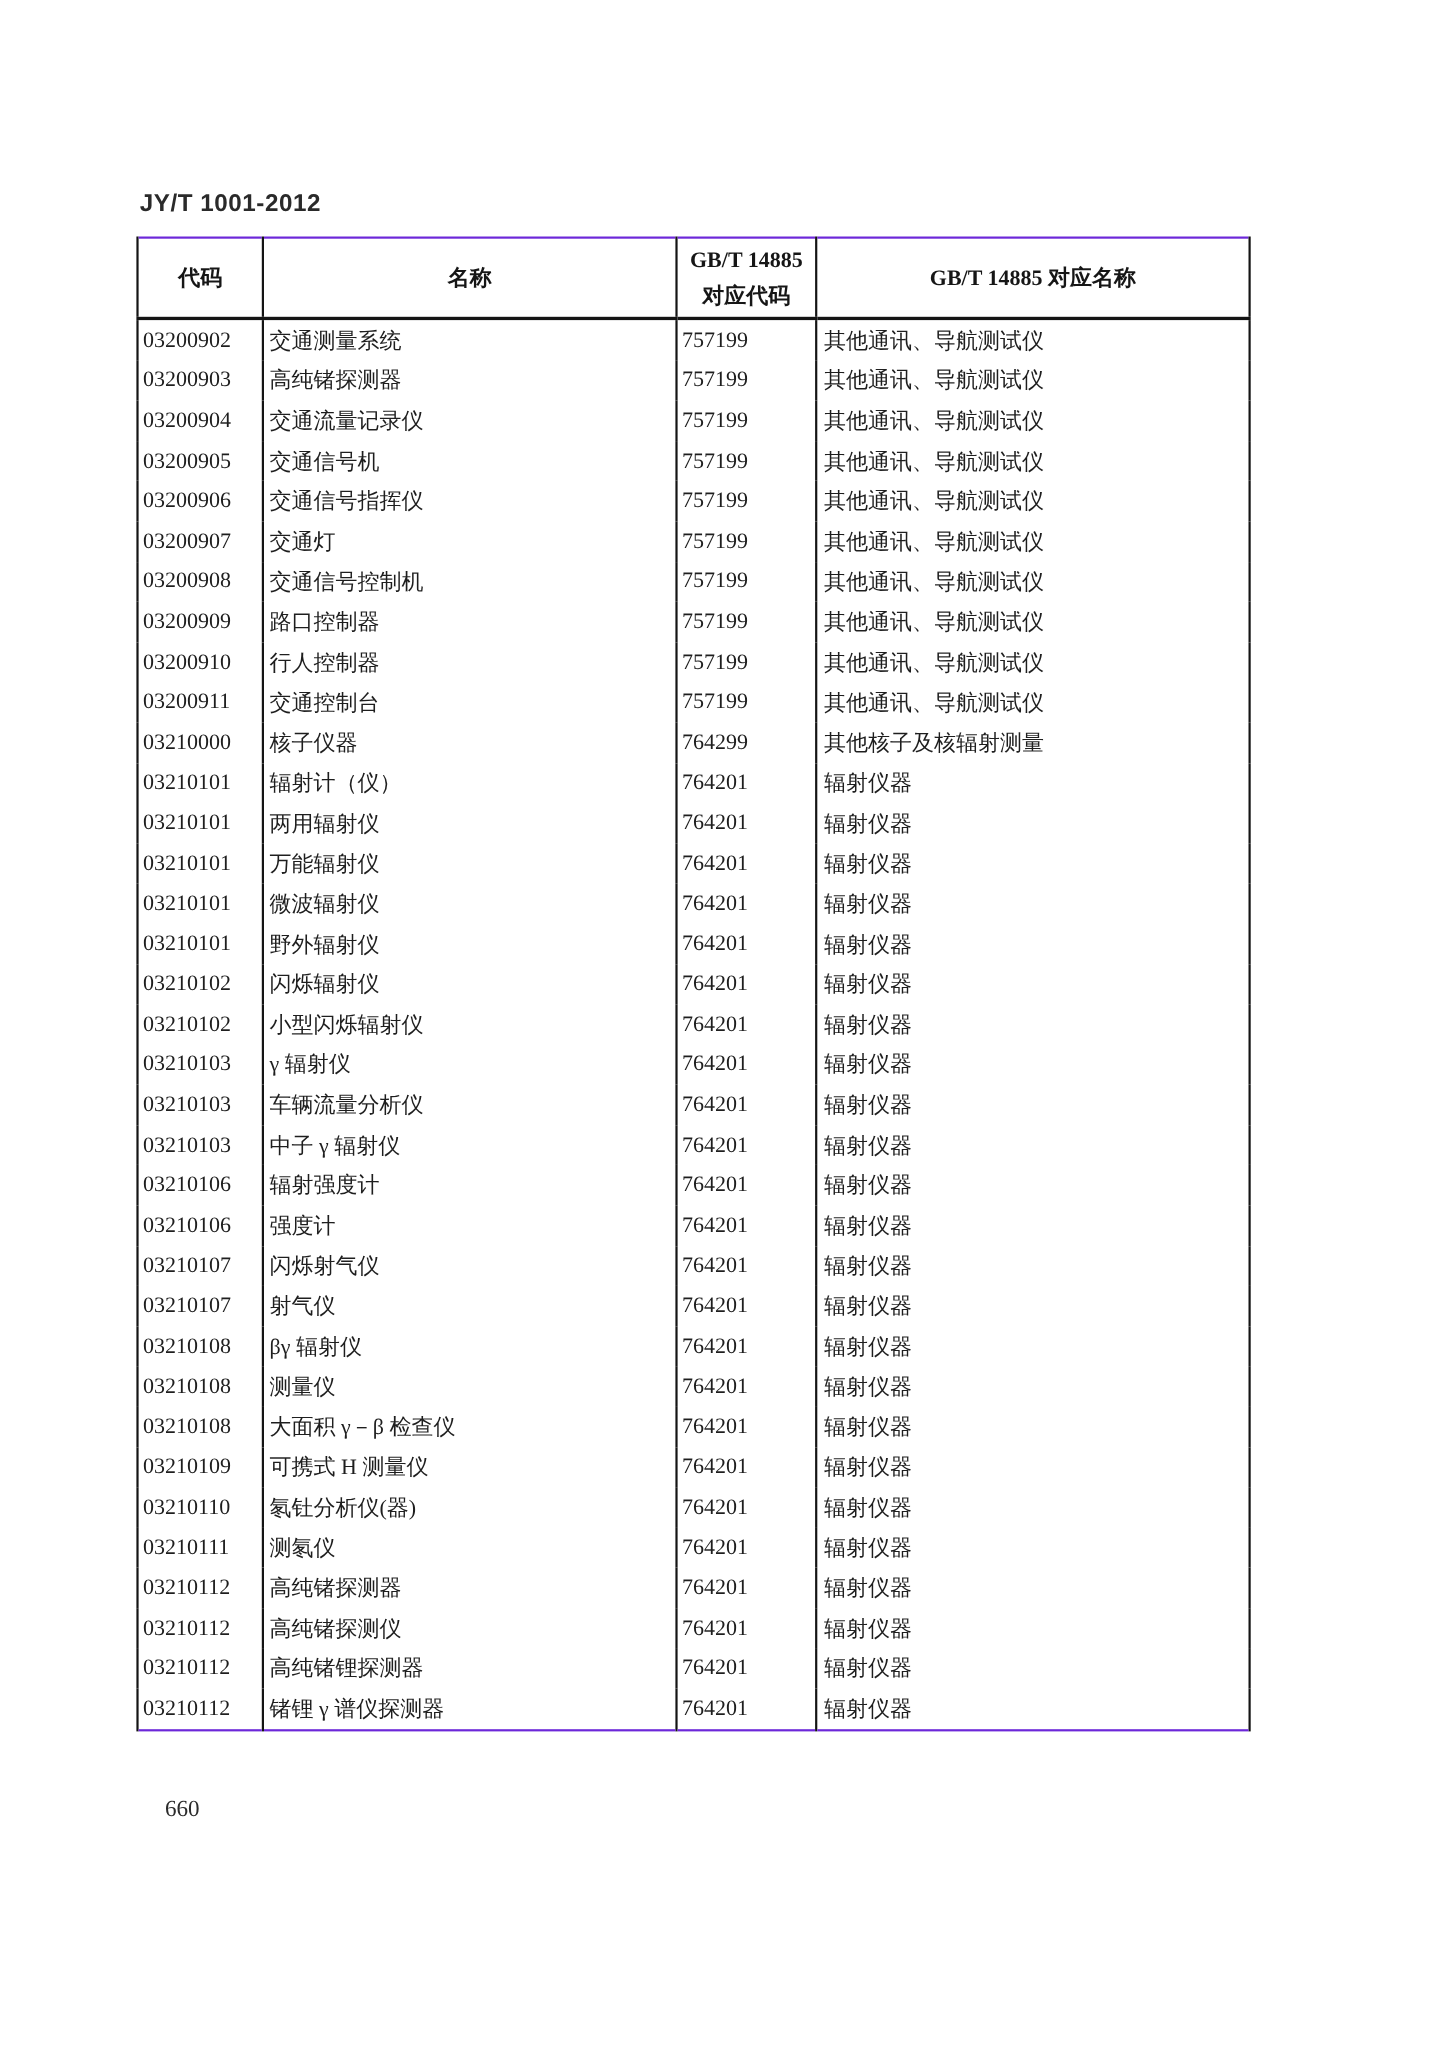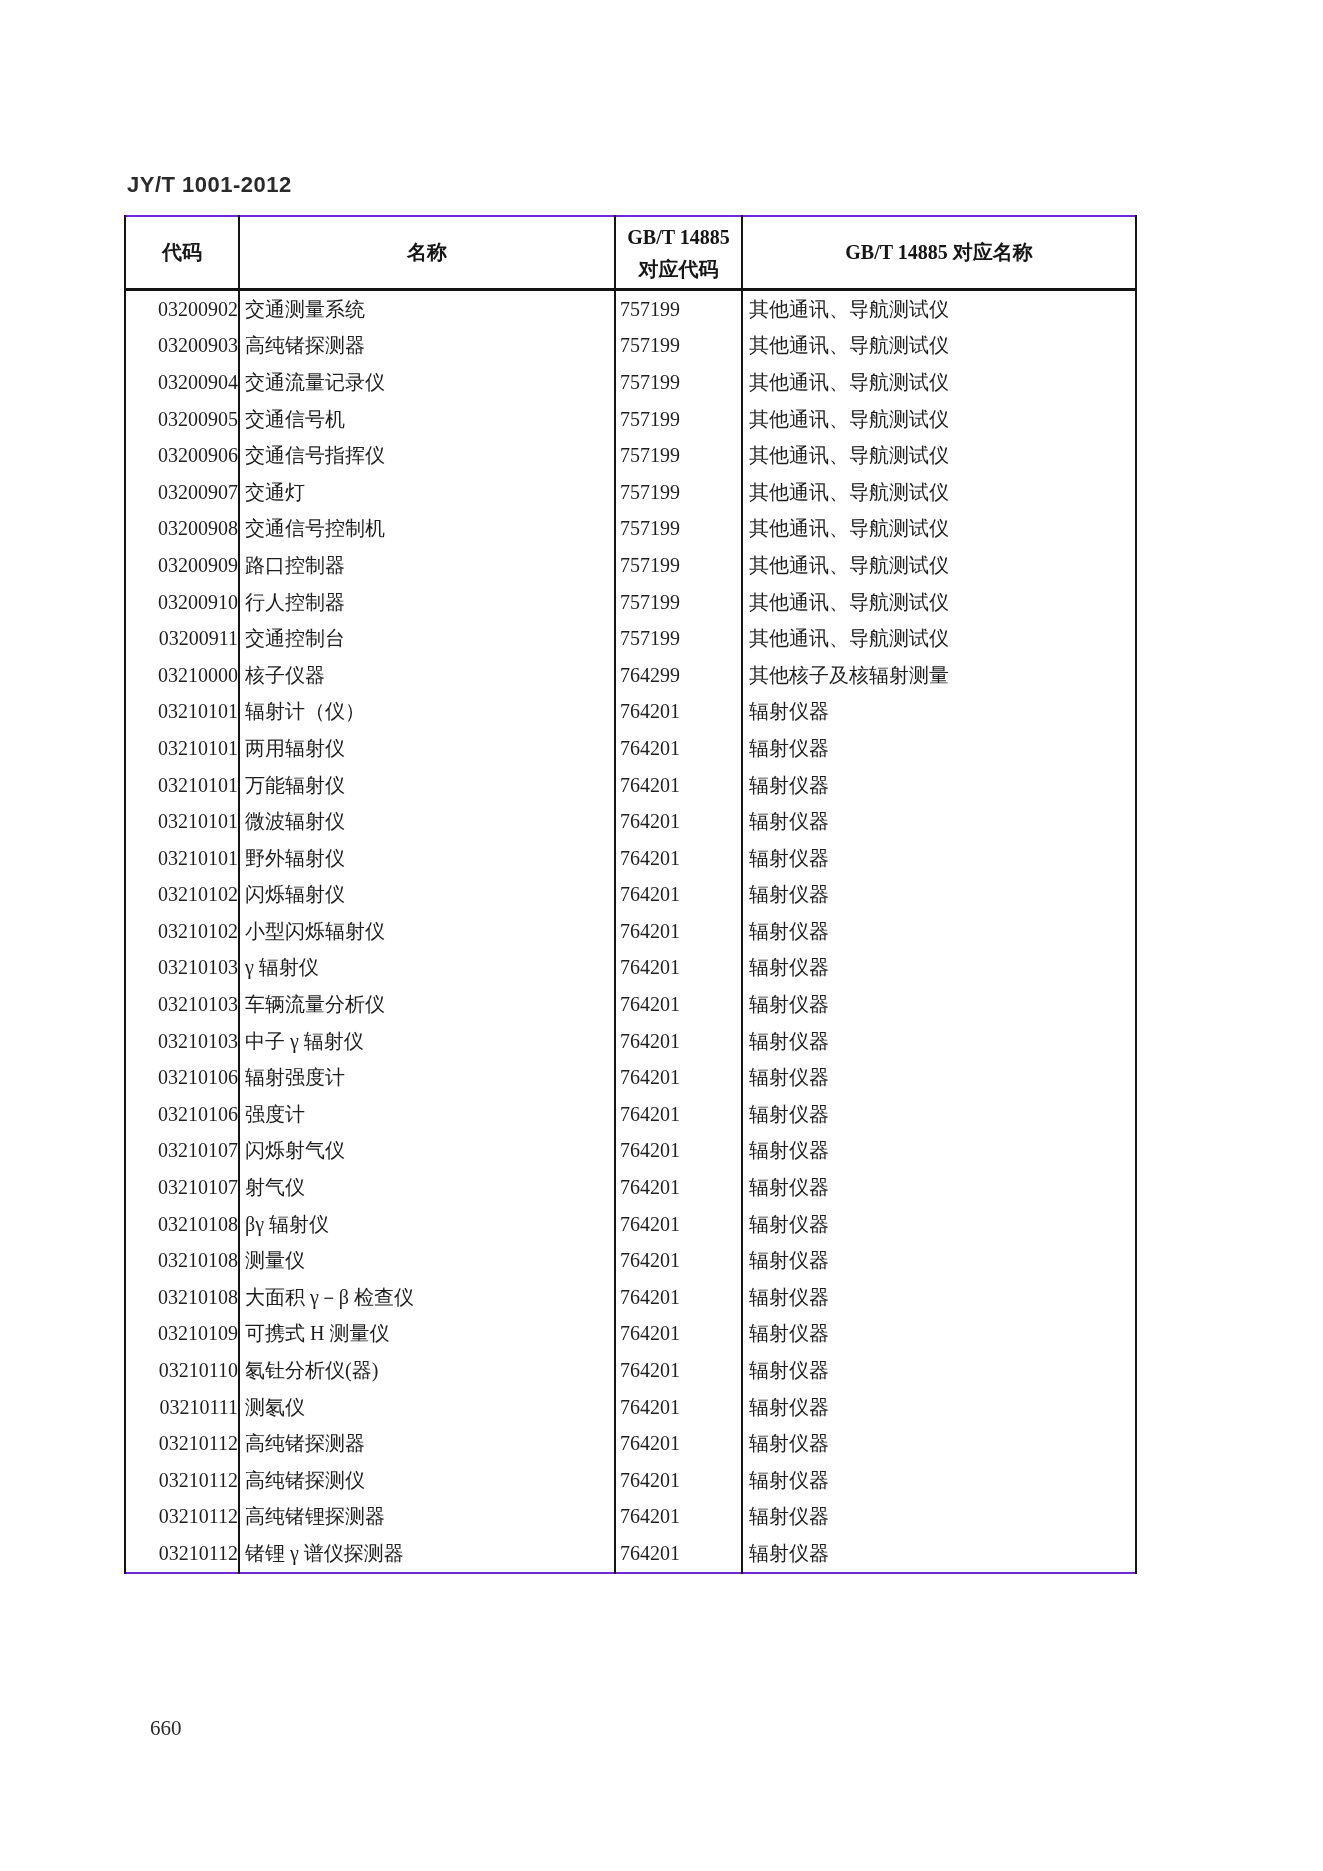--- a/index.html
+++ b/index.html
@@ -50,27 +50,27 @@
   }
   .mapping-table thead .two-line div{
     line-height:32px;
   }
   .mapping-table tbody td{
     height:36.6px;
     font-size:20px;
     vertical-align:middle;
     color:#1e1e1e;
   }
-  .mapping-table tbody td.c-code{padding-left:4px;text-align:right;}
+  .mapping-table tbody td.c-code{padding-left:4px;}
   .mapping-table tbody td.c-name{padding-left:5px;}
   .mapping-table tbody td.c-gbtcode{padding-left:4px;}
   .mapping-table tbody td.c-gbtname{padding-left:6px;}
   .page-number{
     position:absolute;
-    left:150px;top:1716px;
+    left:150px;top:1632px;
     font-size:21px;
     color:#2b2b2b;
   }
 </style>
 </head>
 <body>
 
 <div class="page">
 
   <div class="doc-title">JY/T 1001-2012</div>

